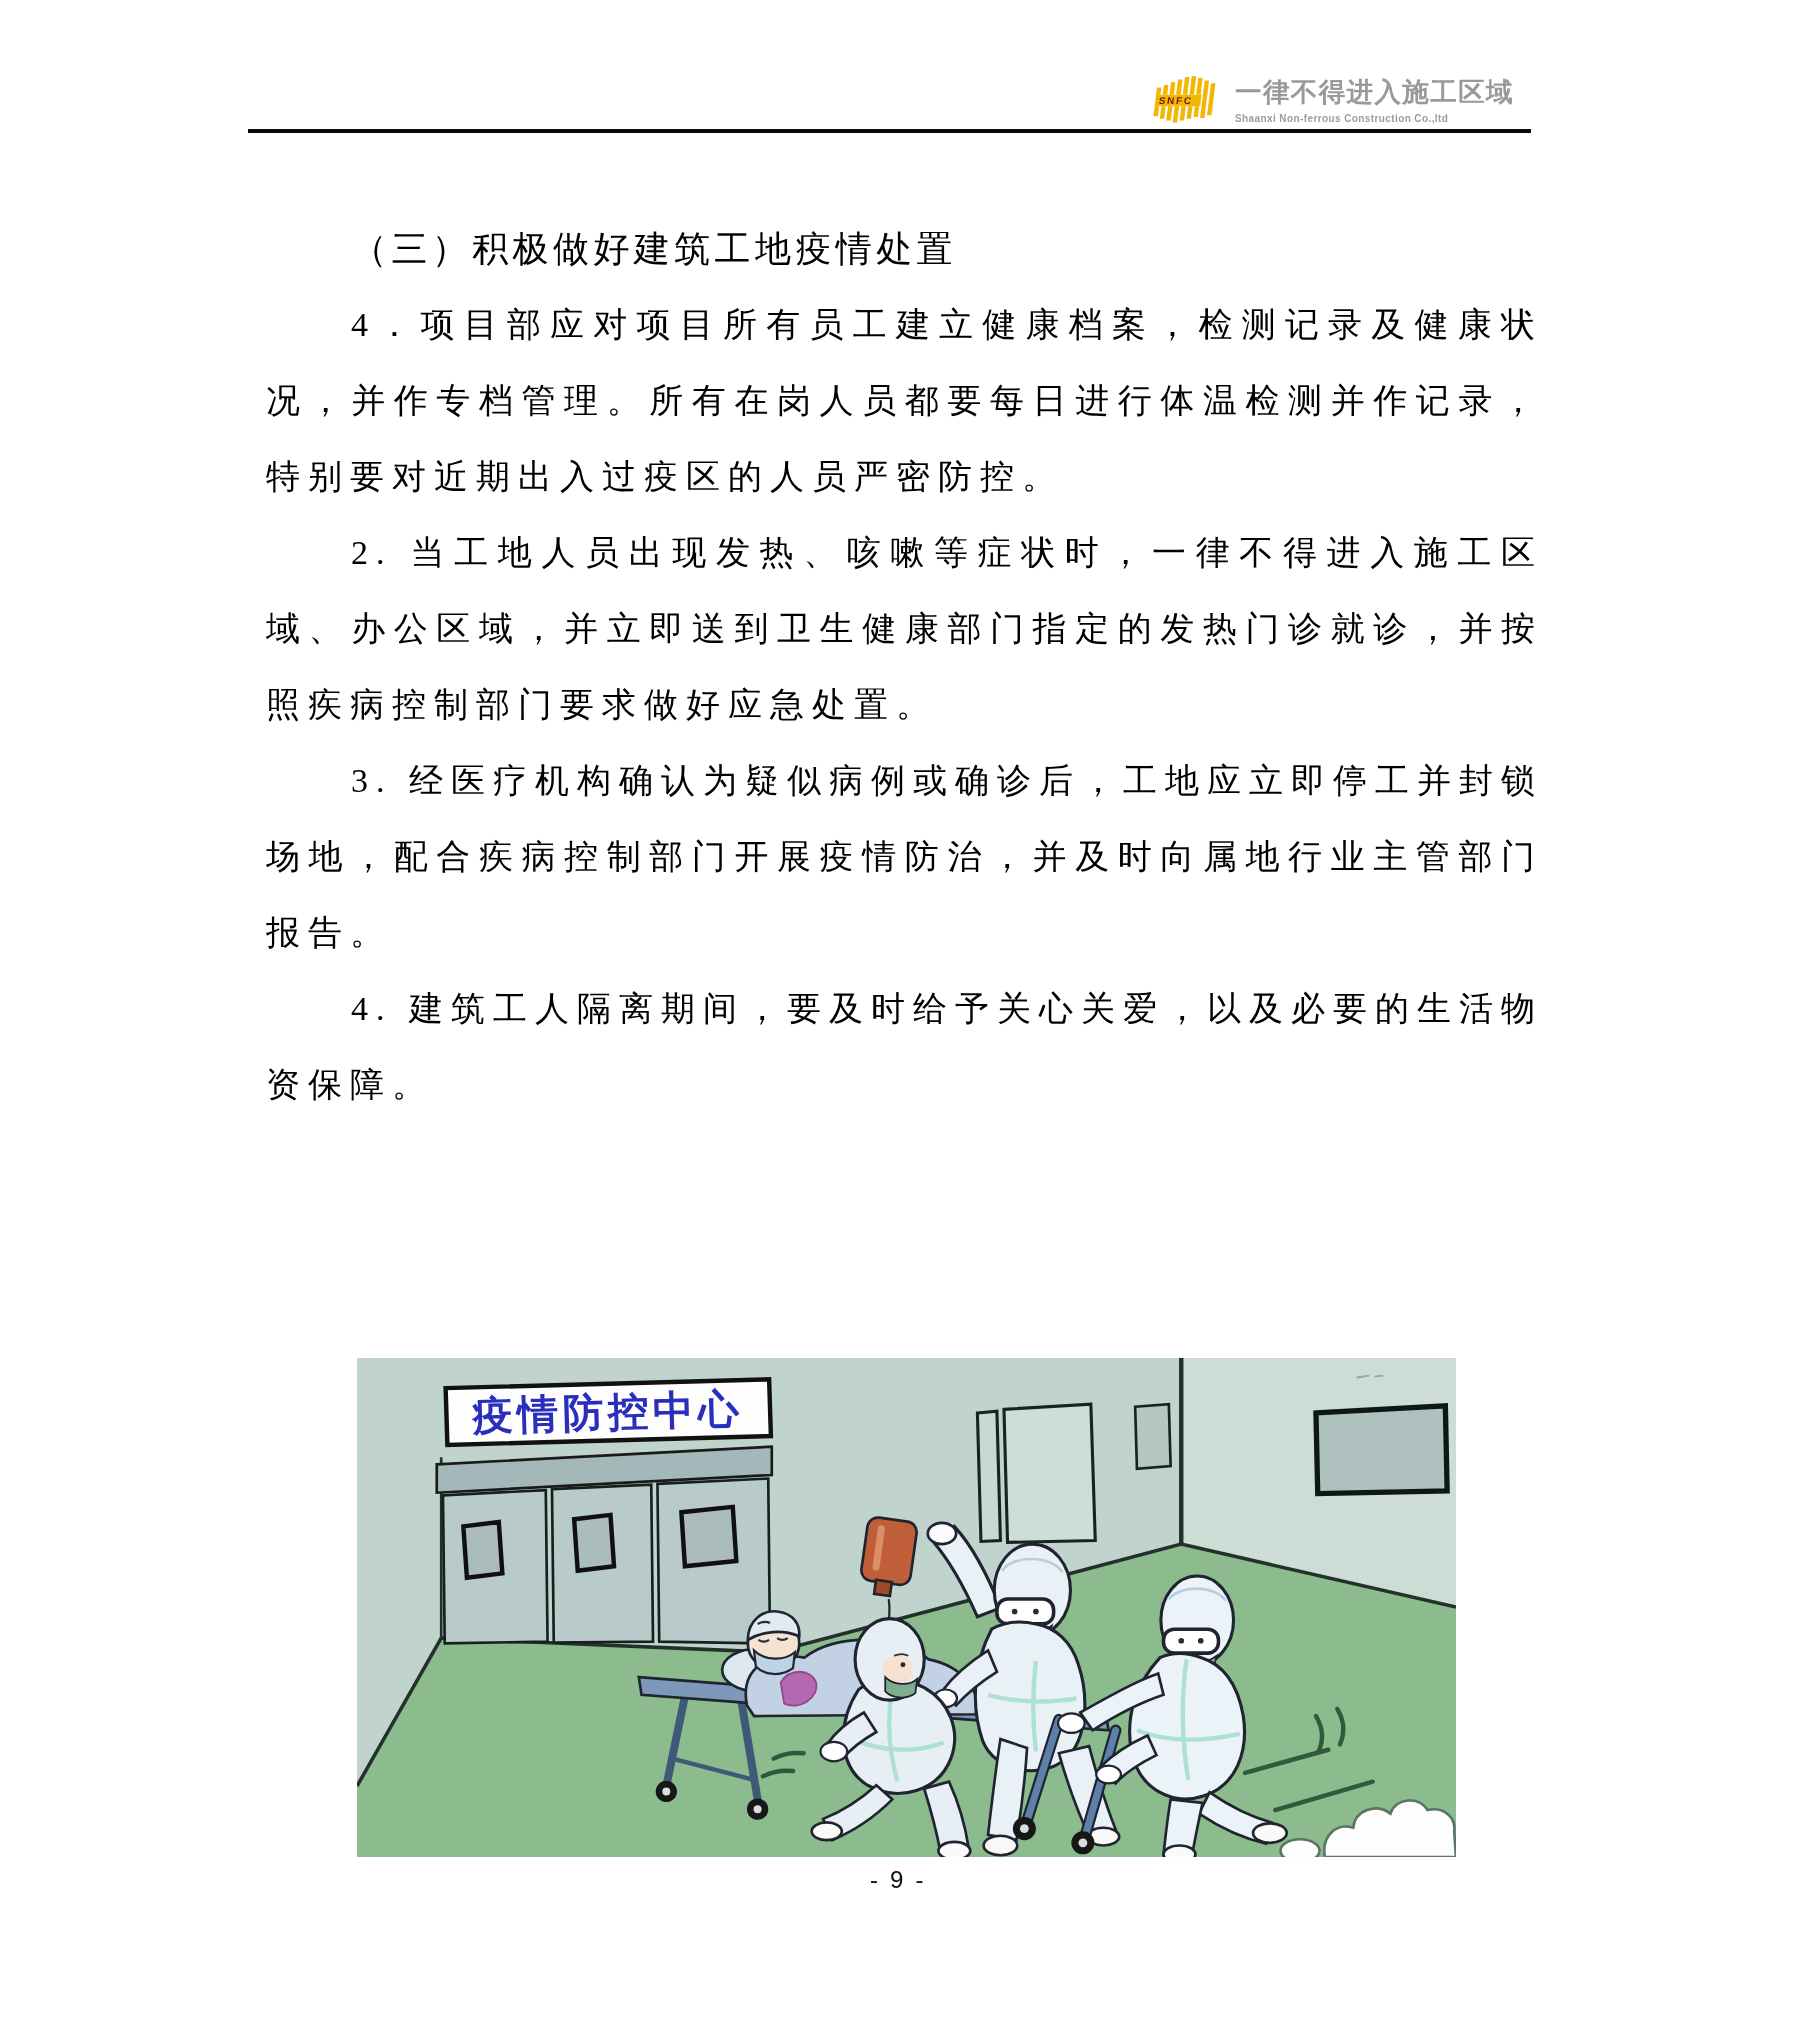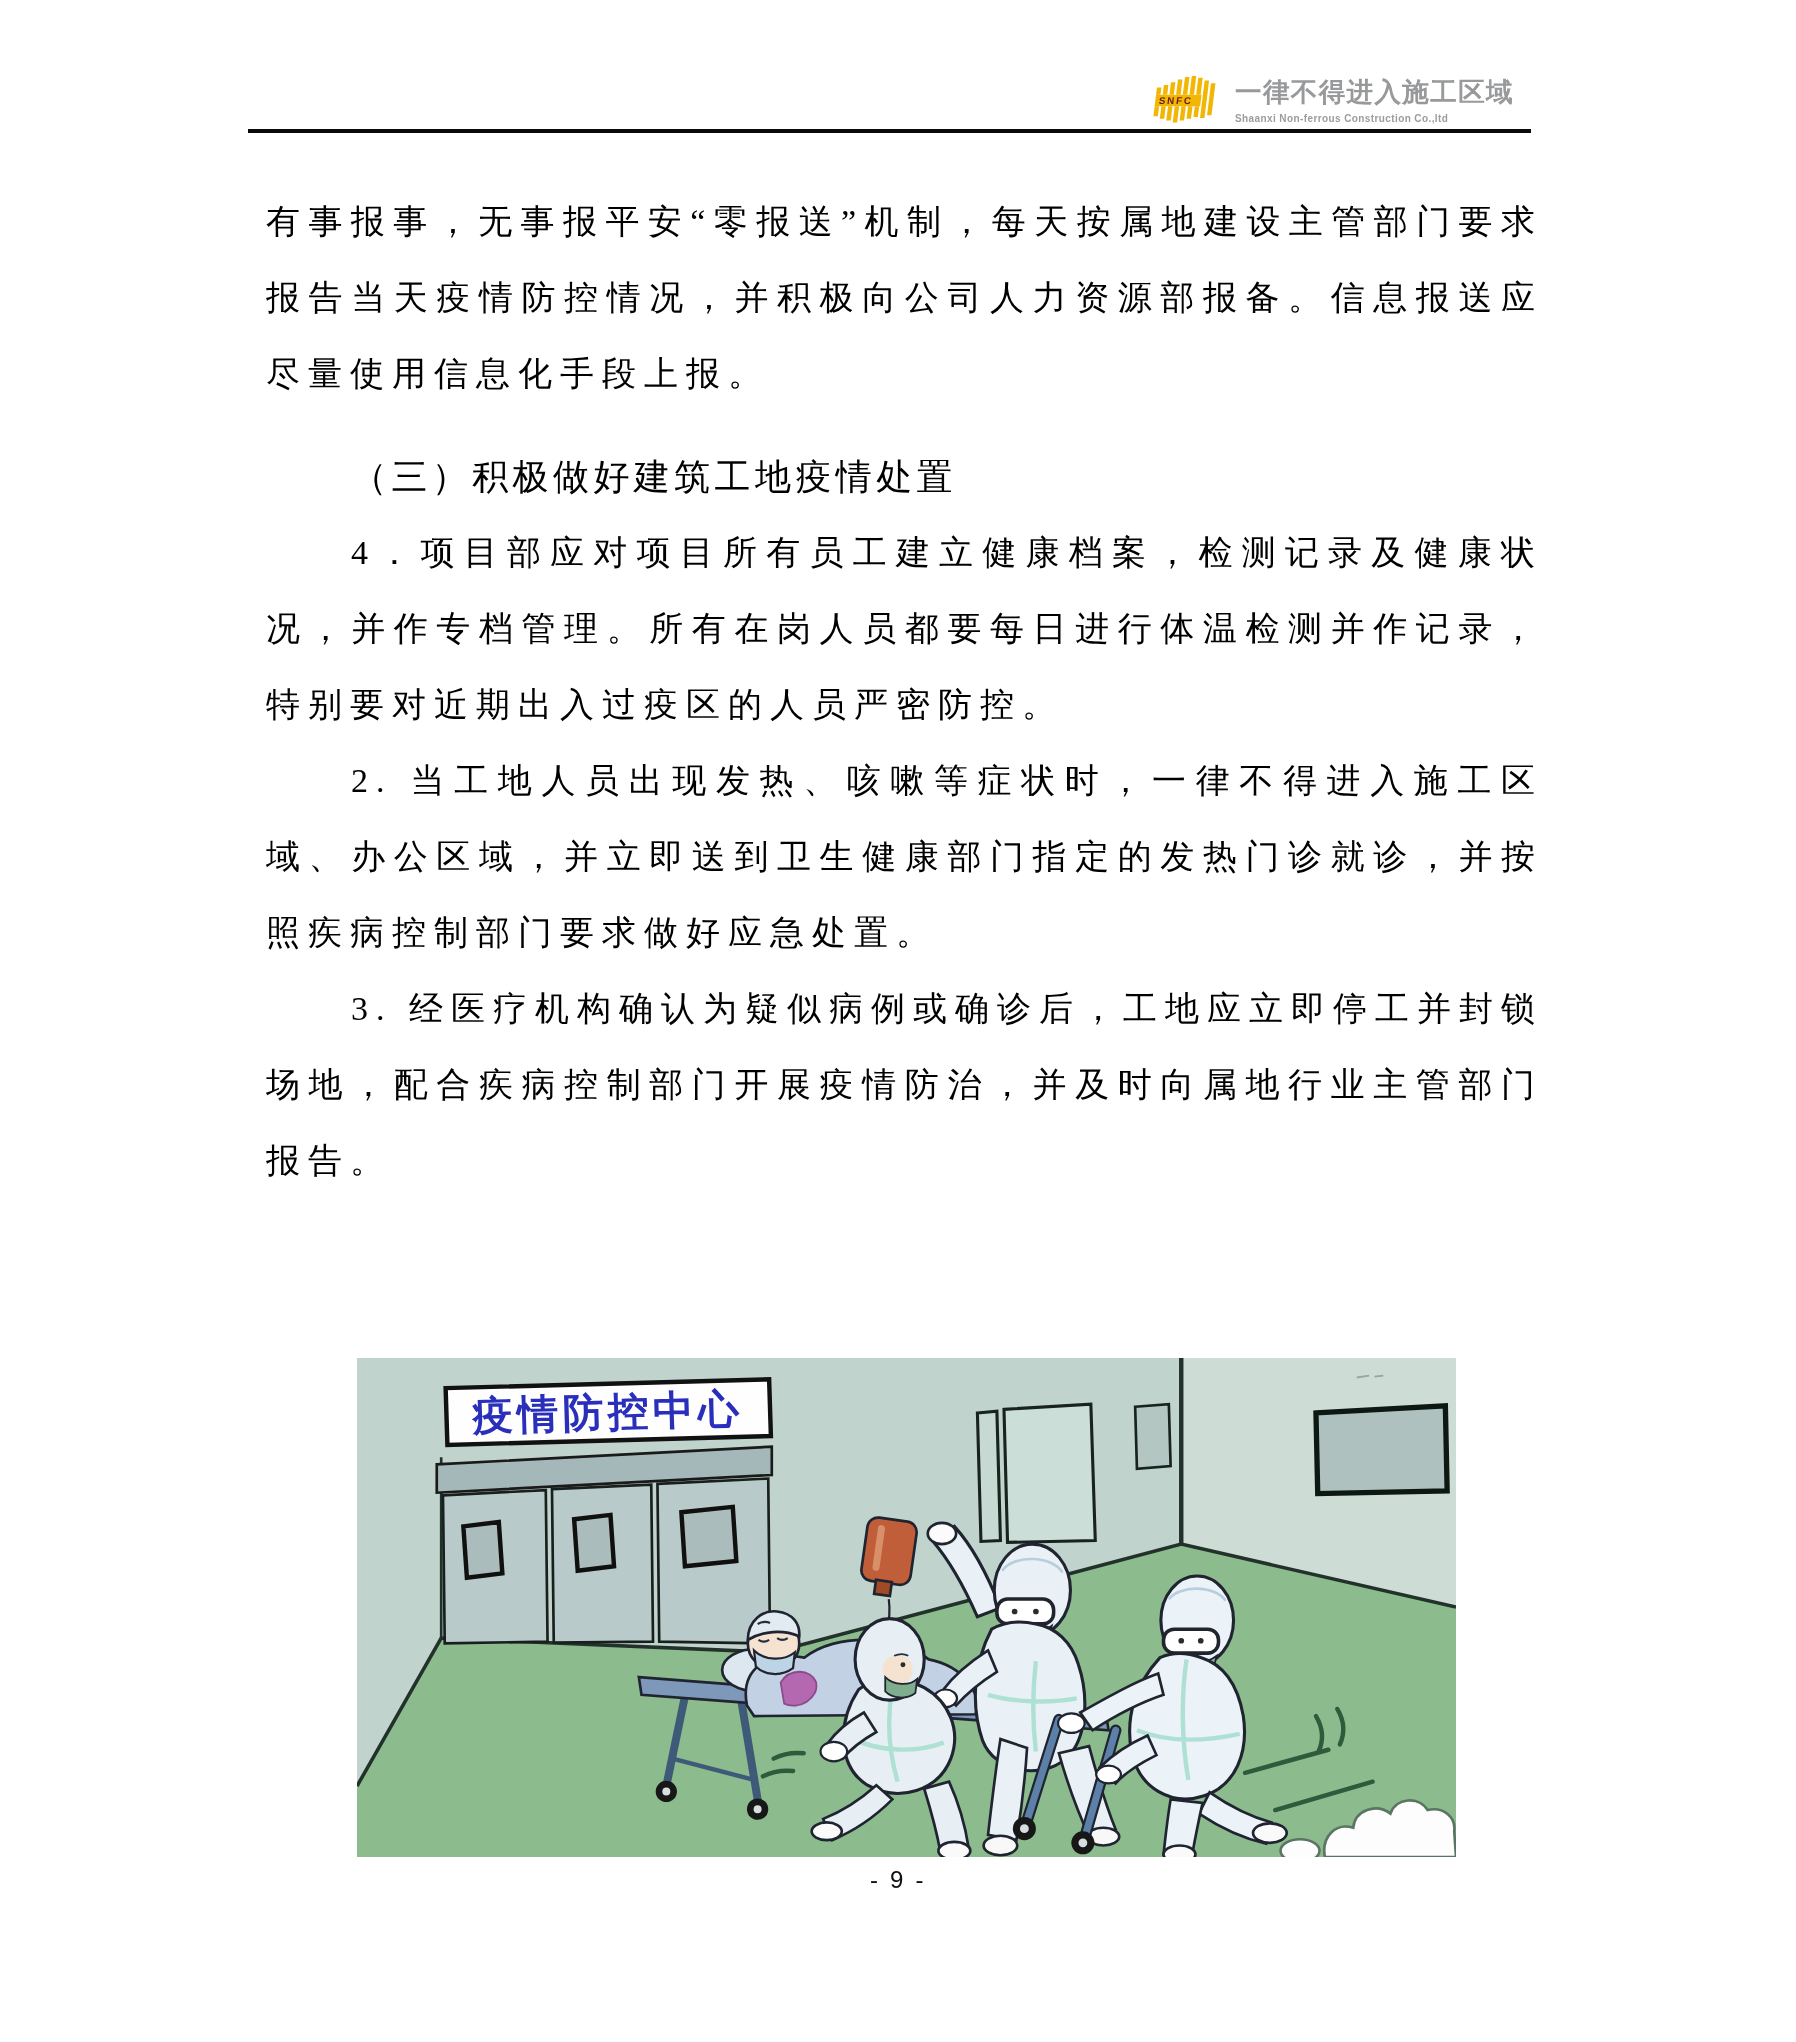--- a/index.html
+++ b/index.html
@@ -87,25 +87,25 @@
       <text x="23" y="31.5" text-anchor="middle" font-family="Liberation Sans, DejaVu Sans, sans-serif" font-size="11" font-weight="bold" letter-spacing="2" transform="skewX(-7) translate(6,0)" fill="#6B1D1D">SNFC</text>
     </svg>
     <div class="logo-text">
       <div class="logo-zh">一律不得进入施工区域</div>
       <div class="logo-en">Shaanxi Non-ferrous Construction Co.,ltd</div>
     </div>
   </div>
   <div class="header-rule"></div>
 
   <div class="content">
-    <p class="para">有事报事，无事报平安“零报送”机制，每天按属地建设主管部门要求报告当天疫情防控情况，并积极向公司人力资源部报备。信息报送应尽量使用信息化手段上报。</p>
     <p class="heading">（三）积极做好建筑工地疫情处置</p>
     <p class="para indent">4．项目部应对项目所有员工建立健康档案，检测记录及健康状况，并作专档管理。所有在岗人员都要每日进行体温检测并作记录，特别要对近期出入过疫区的人员严密防控。</p>
     <p class="para indent">2. 当工地人员出现发热、咳嗽等症状时，一律不得进入施工区域、办公区域，并立即送到卫生健康部门指定的发热门诊就诊，并按照疾病控制部门要求做好应急处置。</p>
     <p class="para indent">3. 经医疗机构确认为疑似病例或确诊后，工地应立即停工并封锁场地，配合疾病控制部门开展疫情防治，并及时向属地行业主管部门报告。</p>
+    <p class="para indent">4. 建筑工人隔离期间，要及时给予关心关爱，以及必要的生活物资保障。</p>
   </div>
 
   <div class="illustration">
     <svg viewBox="0 0 1240 563" preserveAspectRatio="none">
 
       <rect x="0" y="0" width="1240" height="563" fill="#C0D4CD"></rect>
       <polygon points="930,0 1240,0 1240,281 930,210" fill="#CDDDD5"></polygon>
 
       <polygon points="0,483 95,316 470,332 930,210 1240,281 1240,563 0,563" fill="#8CBB8D"></polygon>
       <polyline points="0,483 95,316 470,332 930,210 1240,281" fill="none" stroke="#22322A" stroke-width="4"></polyline>

